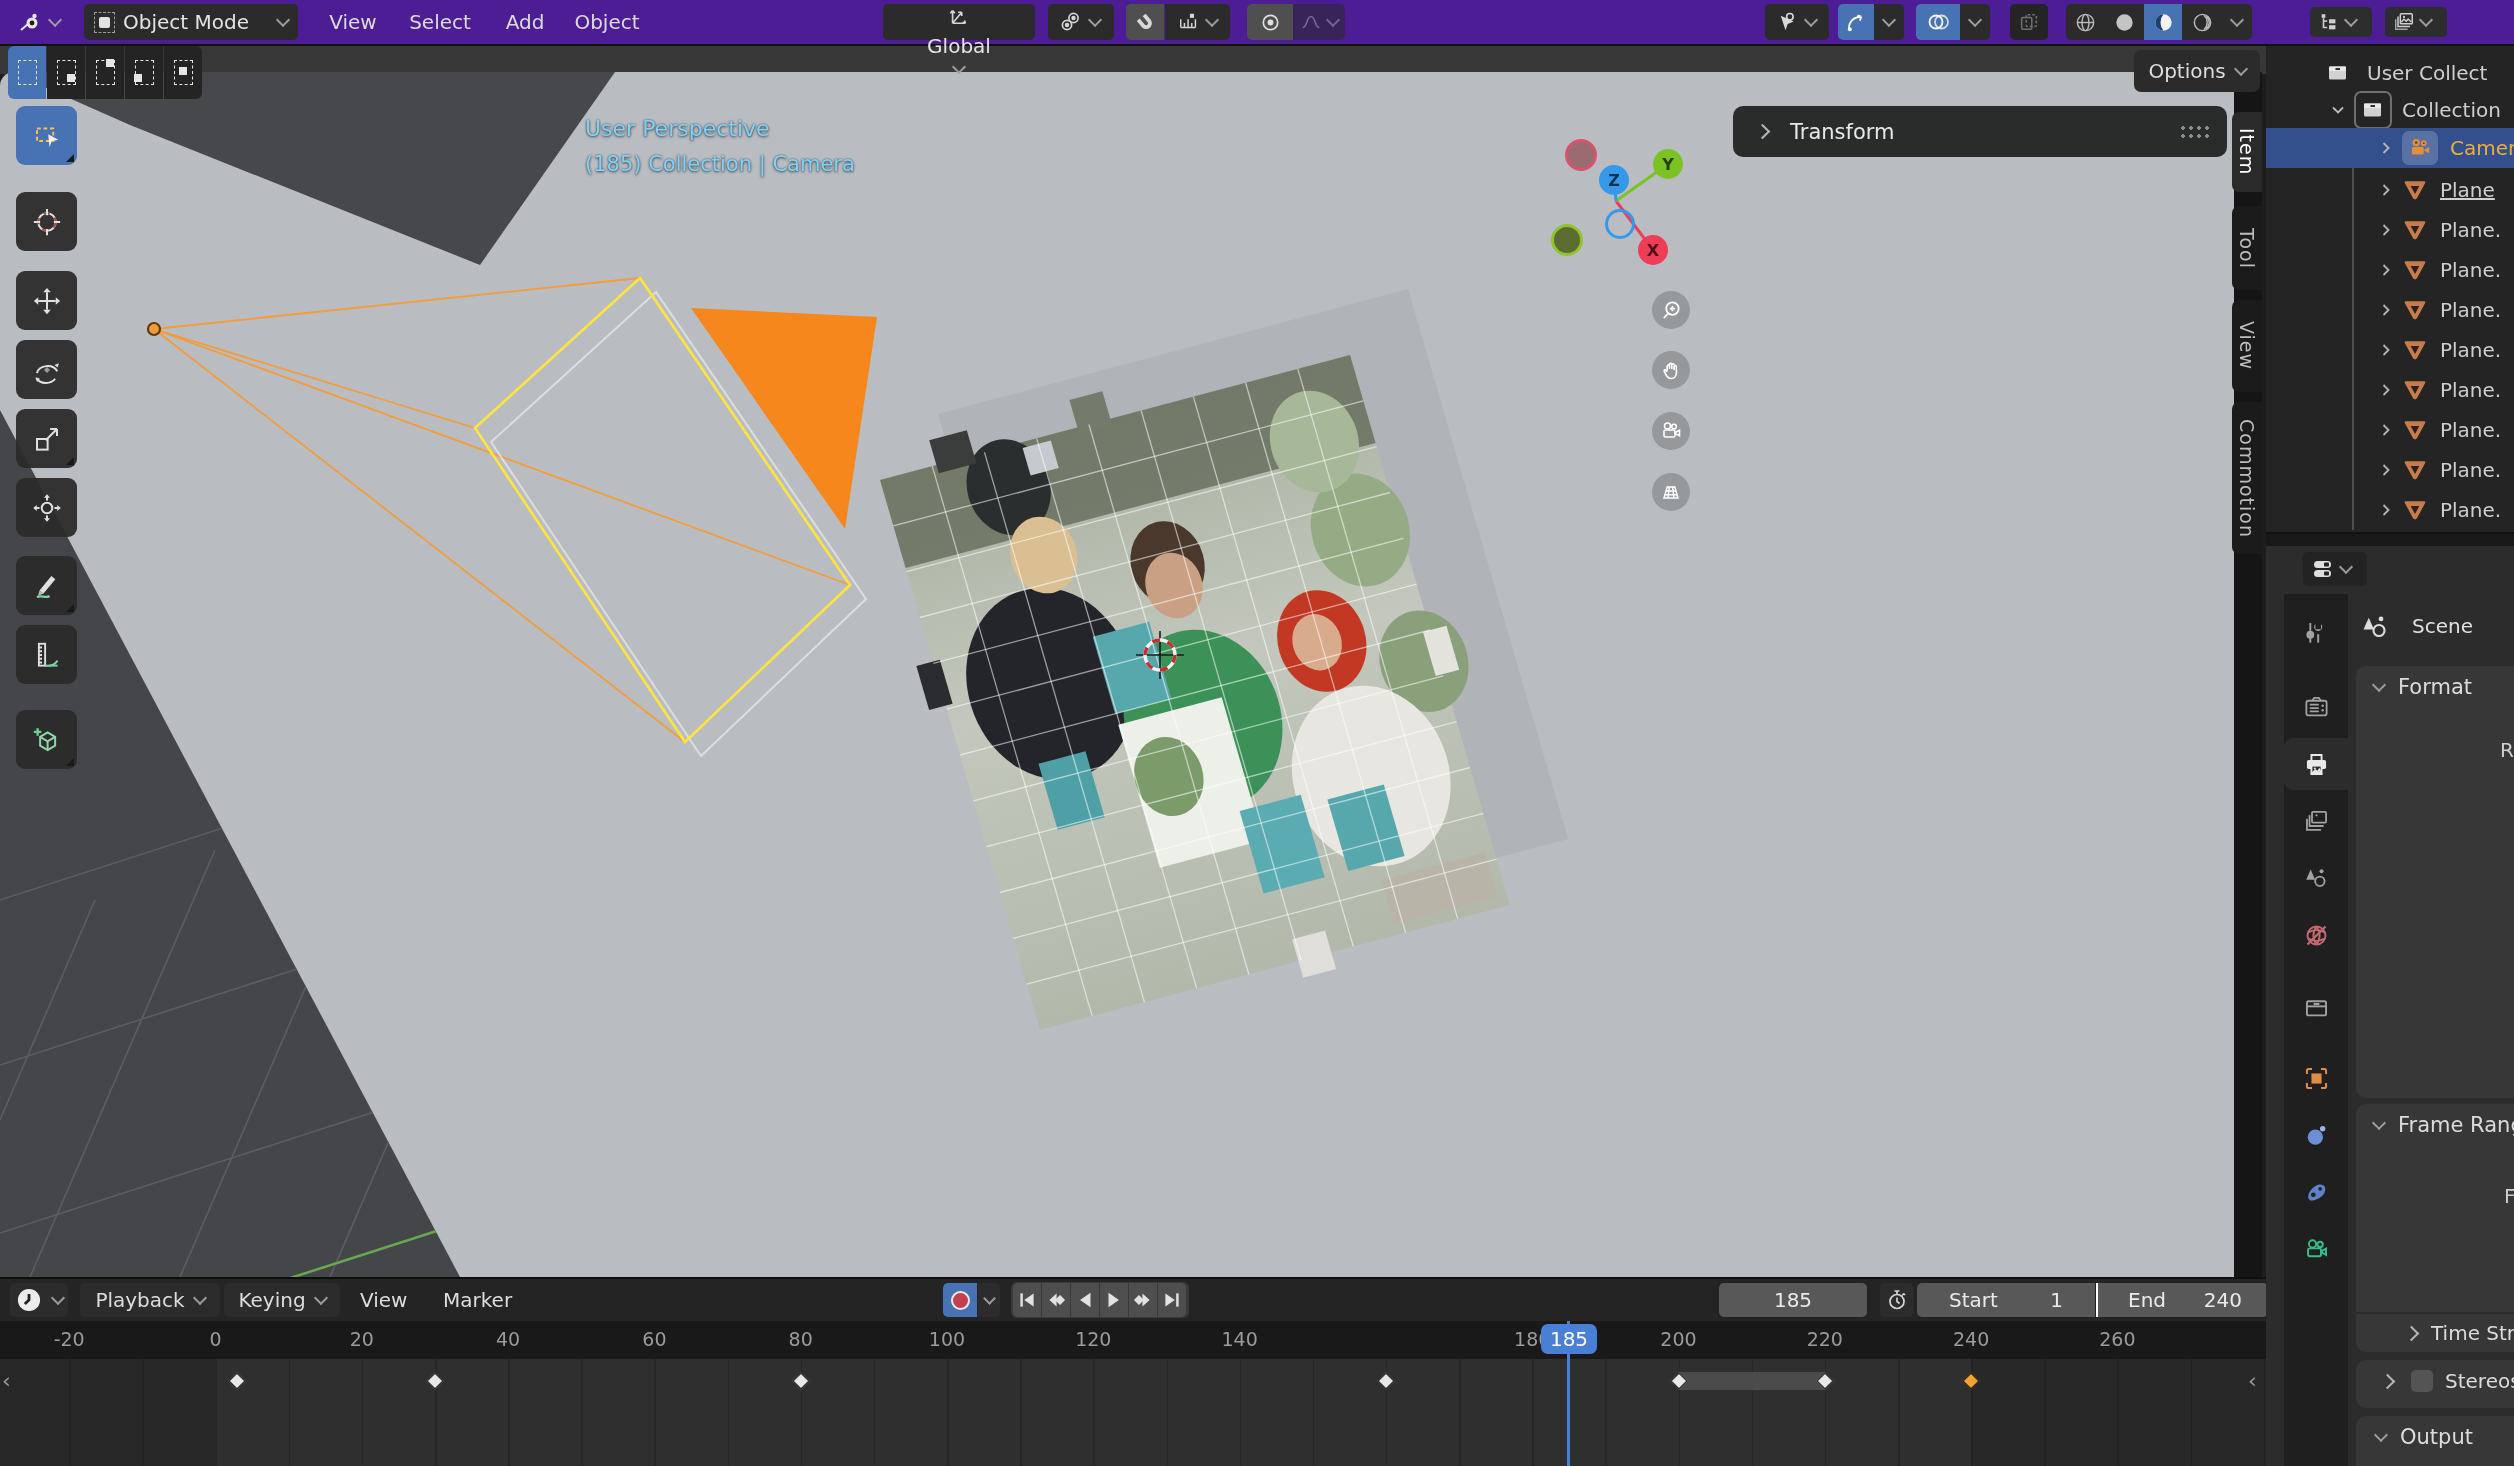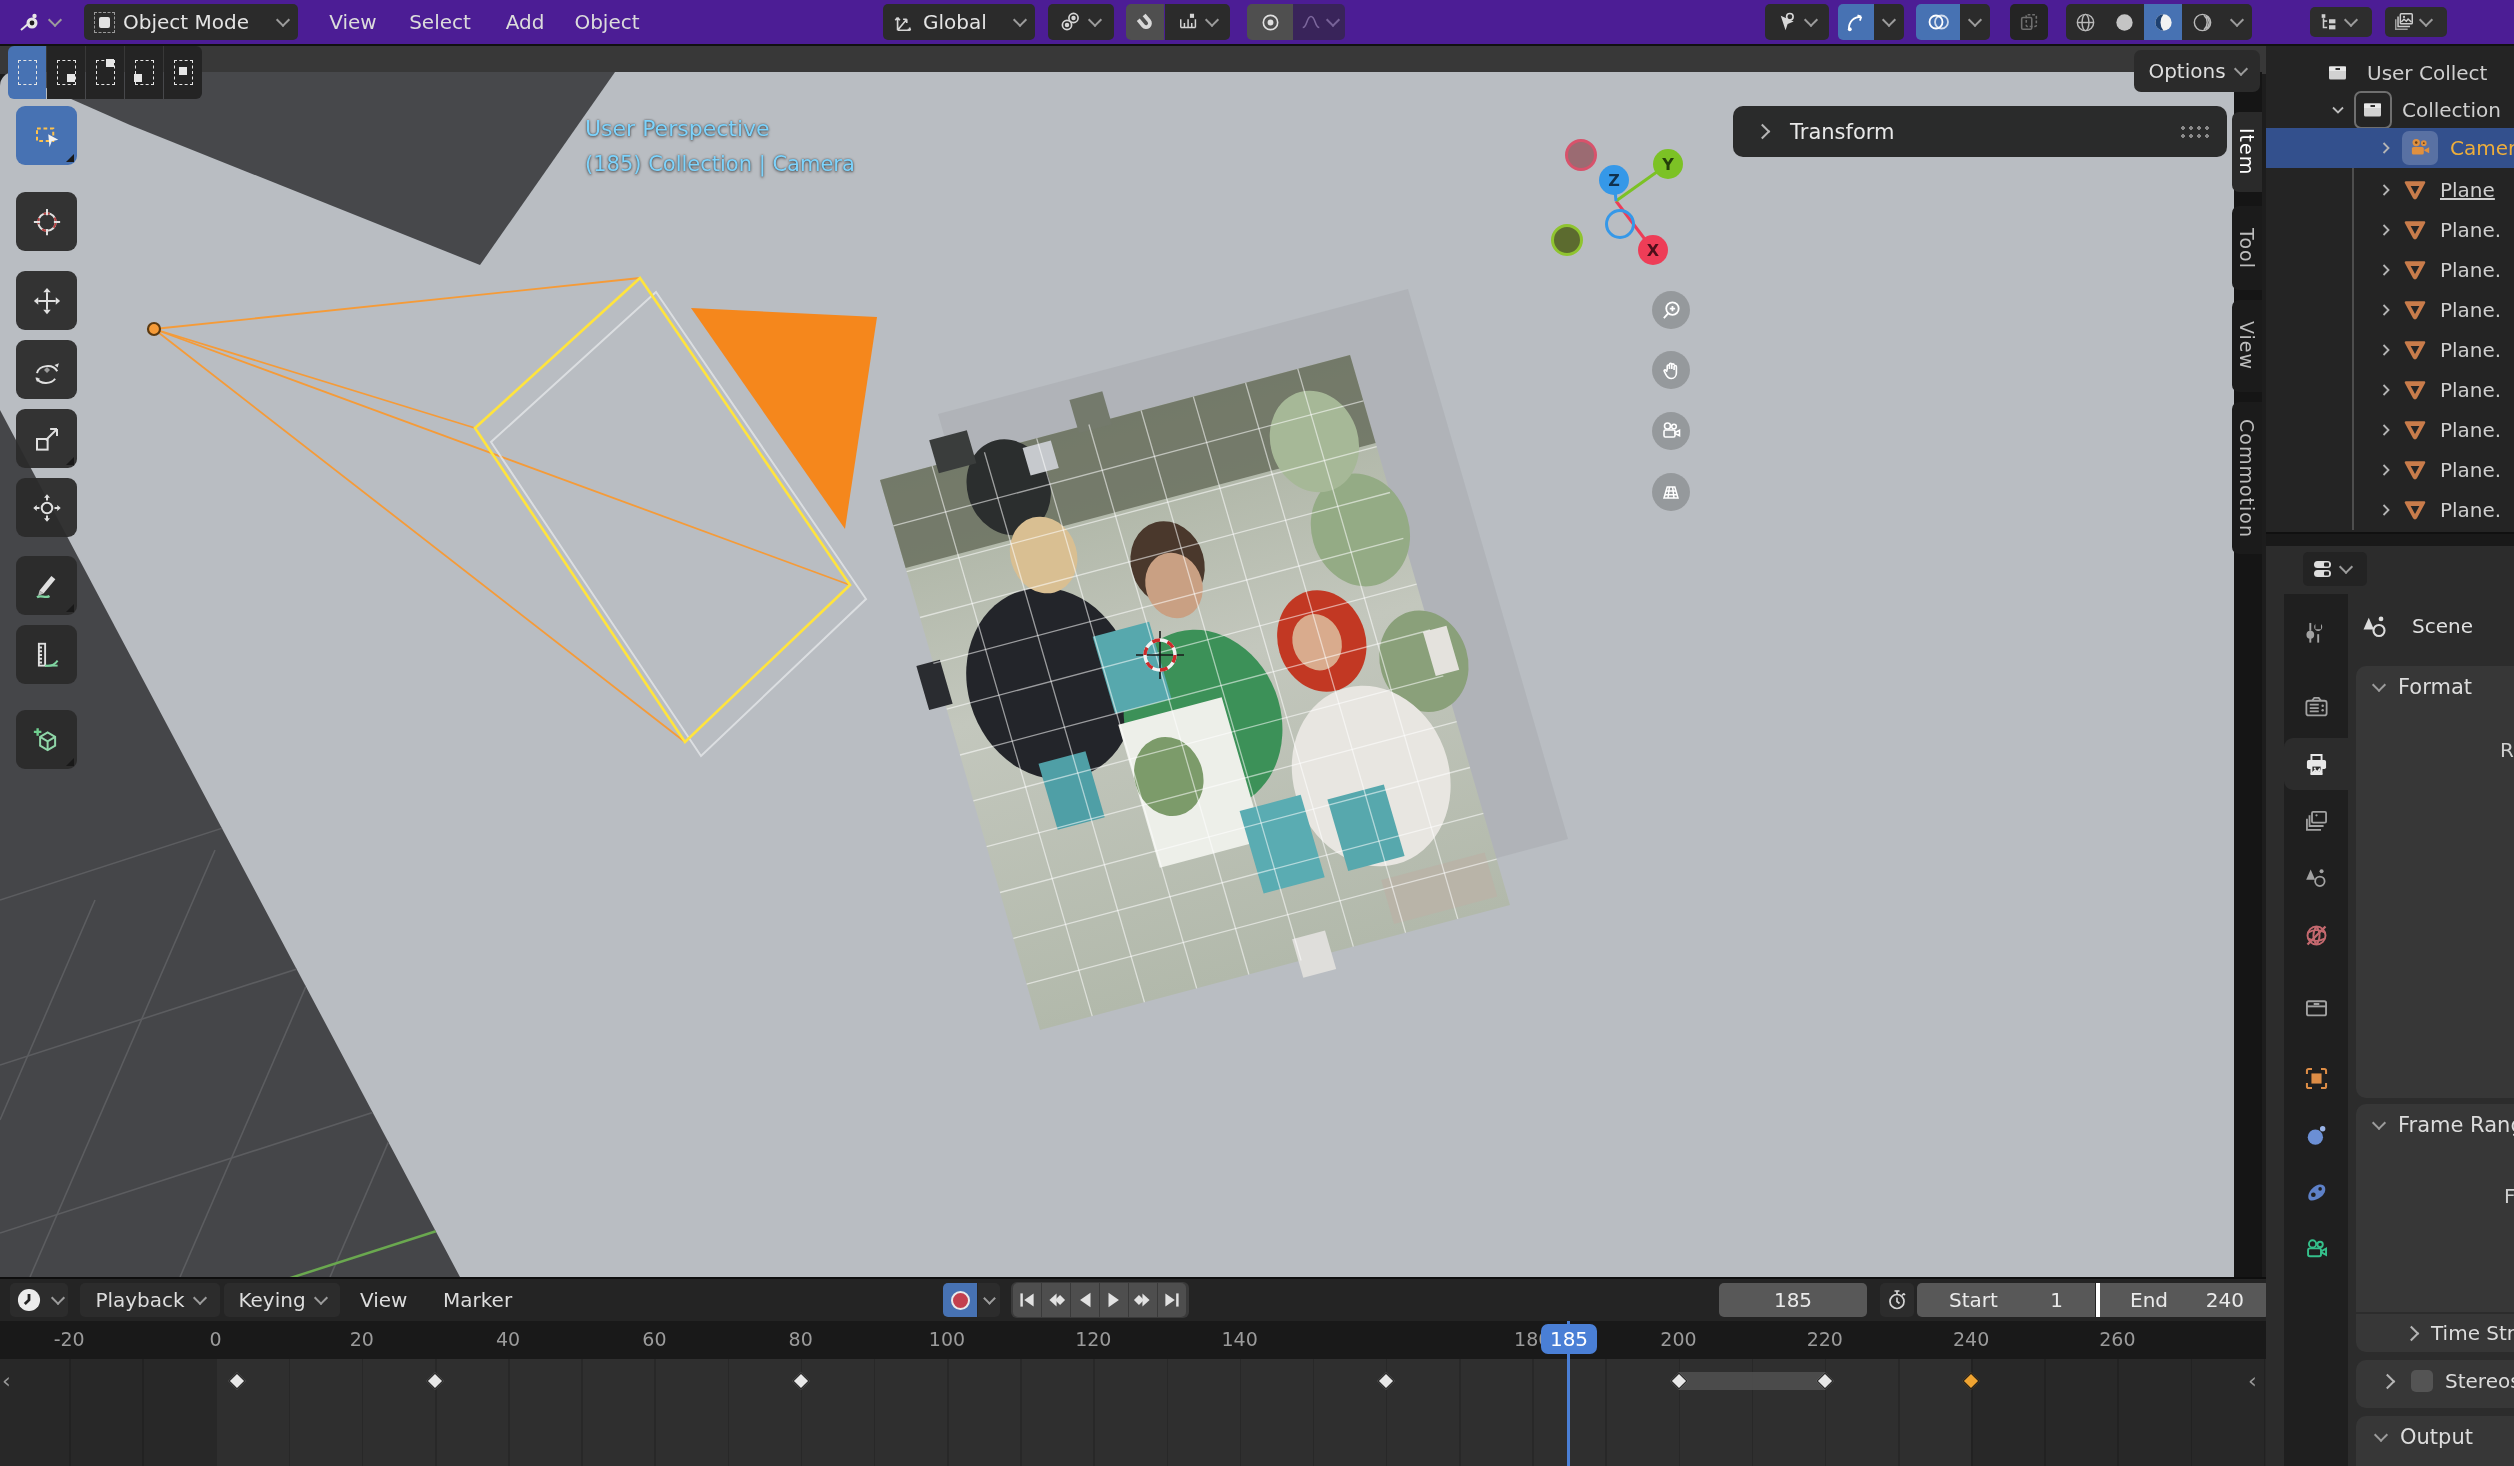--- a/index.html
+++ b/index.html
@@ -105,21 +105,21 @@
         <span style="width:11px;height:11px;background:#e2e2e2;border-radius:2px;"></span>
         </span>
       <span style="flex:1;">Object Mode</span>
       <span class="chev"></span>
     </div>
     <div class="menu-item" style="left:318px;width:70px;">View</div>
     <div class="menu-item" style="left:398px;width:84px;">Select</div>
     <div class="menu-item" style="left:494px;width:62px;">Add</div>
     <div class="menu-item" style="left:564px;width:86px;">Object</div>
 
-    <div class="btn" style="left:883px;width:152px;">
+    <div class="btn" style="left:883px;width:152px;flex-direction:column;">
       <svg class="ic" width="22" height="22" viewBox="0 0 24 24" stroke="#d5d5d5" stroke-width="1.8" fill="none">
         <path d="M5 21V7M5 21h14M5 7l-2.5 3M5 7l2.5 3M19 21l-3-1M19 21l-1-3M5 21L15 9M15 9h-4M15 9v4"></path>
       </svg>
       <span style="flex:1;">Global</span>
       <span class="chev"></span>
     </div>
     <div class="btn" style="left:1048px;width:66px;">
       <svg class="ic" width="24" height="24" viewBox="0 0 24 24" stroke="#d5d5d5" stroke-width="1.7" fill="none">
         <circle cx="9" cy="15" r="4.6"></circle>
           <circle cx="9" cy="15" r="1.4" fill="#d5d5d5"></circle>
@@ -890,21 +890,21 @@
       <div class="abs" style="left:1880px;top:4px;width:34px;height:34px;background:#2c2c2c;border-radius:5px;display:flex;align-items:center;justify-content:center;">
         <svg class="ic" width="24" height="24" viewBox="0 0 24 24" stroke="#d5d5d5" stroke-width="1.7" fill="none">
           <circle cx="12" cy="13.5" r="7"></circle>
             <path d="M12 9.5v4l2.5 2M9.5 3h5M12 3v3.5M18.5 5.5L20 7M17 7.5l2-2"></path>
         </svg>
       </div>
       <div class="tl-field" style="left:1917px;width:178px;border-radius:5px 0 0 5px;">
         <span style="margin-left:32px;">Start</span>
         <span style="margin-left:auto;margin-right:32px;">1</span>
       </div>
-      <div class="tl-field" style="left:2096px;width:170px;border-radius:0 5px 5px 0;border-left:4px solid #ffffff;gap:10px;">
+      <div class="tl-field" style="left:2096px;width:170px;border-radius:0 5px 5px 0;border-left:2px solid #ffffff;gap:10px;">
         <span style="margin-left:30px;">End</span>
         <span style="margin-left:auto;margin-right:26px;">240</span>
       </div>
     </div>
 
     <div id="ruler">
         <div class="tick" style="left: 69.2px;">-20</div>
         <div class="tick" style="left: 215.5px;">0</div>
         <div class="tick" style="left: 361.8px;">20</div>
         <div class="tick" style="left: 508.1px;">40</div>

